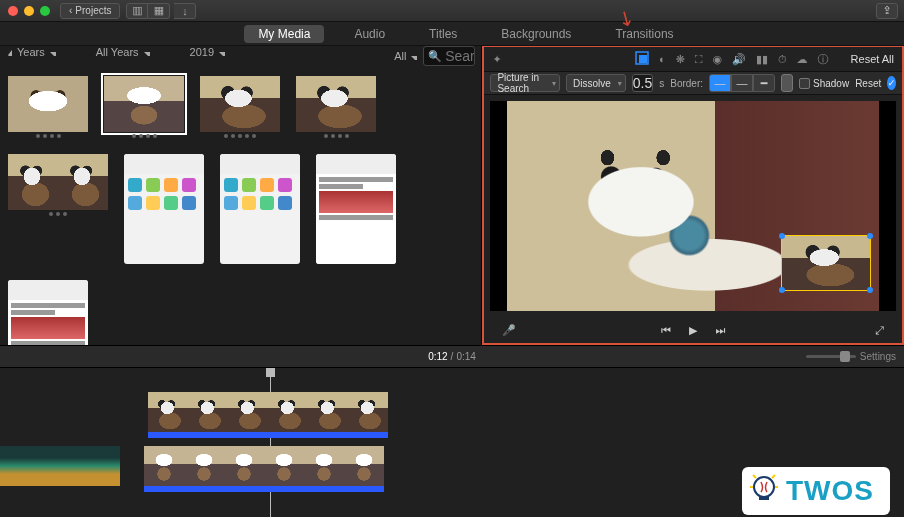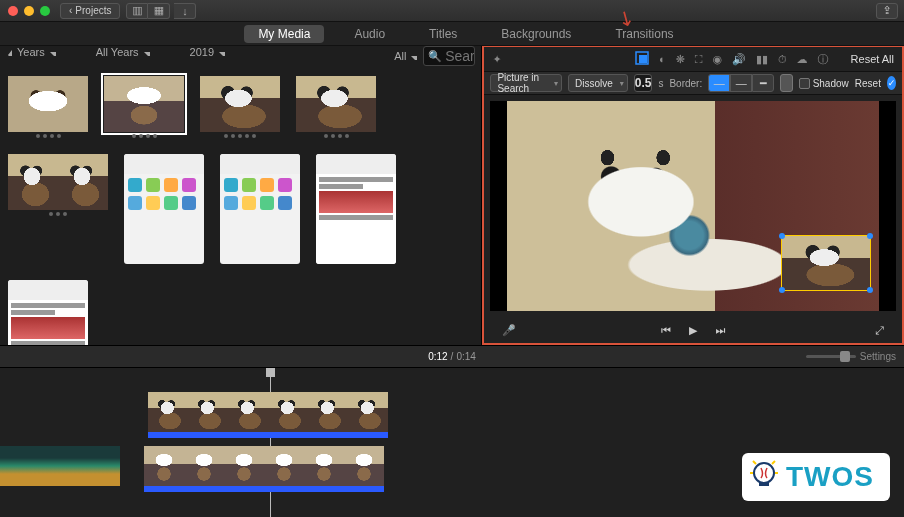--- a/index.html
+++ b/index.html
@@ -71,21 +71,21 @@
 .viewer-tools{height:24px;display:flex;align-items:center;padding:0 8px;}
 .viewer-tools .wand{color:#888;}
 .viewer-tools .icons{margin-left:auto;display:flex;gap:10px;align-items:center;color:#888;}
 .viewer-tools .icons span{cursor:pointer;}
 .viewer-tools .icons .active{color:#2a8cff;}
 .reset-all{margin-left:12px;color:#ddd;font-size:11px;}
 
 .pip-bar{height:24px;background:#2a2a2a;display:flex;align-items:center;padding:0 6px;gap:6px;border-top:1px solid #111;border-bottom:1px solid #111;}
 .dd{background:#3a3a3a;border:1px solid #555;border-radius:3px;height:18px;padding:0 14px 0 6px;color:#ddd;font-size:10px;display:flex;align-items:center;position:relative;}
 .dd::after{content:'▾';position:absolute;right:3px;color:#888;font-size:8px;}
-.numfield{width:26px;height:18px;background:#1a1a1a;border:1px solid #555;border-radius:3px;color:#ddd;font-size:12px;display:flex;align-items:center;justify-content:center;font-weight:bold;}
+.numfield{width:26px;height:18px;background:#1a1a1a;border:1px solid #555;border-radius:3px;color:#ddd;font-size:14px;display:flex;align-items:center;justify-content:center;}
 .lbl{color:#aaa;font-size:10px;}
 .border-opts{display:flex;}
 .border-opts span{width:22px;height:18px;background:#3a3a3a;border:1px solid #555;display:flex;align-items:center;justify-content:center;}
 .border-opts span:first-child{border-radius:3px 0 0 3px;}
 .border-opts span:last-child{border-radius:0 3px 3px 0;}
 .border-opts .on{background:#2a8cff;}
 .swatch{width:18px;height:18px;background:#555;border-radius:3px;border:1px solid #777;}
 .chk{display:flex;align-items:center;gap:3px;color:#ddd;font-size:10px;}
 .chk .box{width:11px;height:11px;background:#3a3a3a;border:1px solid #777;border-radius:2px;}
 .resetbtn{color:#ddd;font-size:10px;}
@@ -126,21 +126,21 @@
 .playhead::before{content:'';position:absolute;top:0;left:-4px;width:9px;height:9px;background:#bbb;}
 .track{position:absolute;display:flex;}
 .track.t1{left:148px;top:24px;}
 .track.t2{left:0;top:78px;}
 .seg-frame{width:40px;height:40px;}
 .track .audio{position:absolute;bottom:-6px;left:0;right:0;height:6px;background:#2a5aff;}
 .track.t1 .strip, .track.t2 .strip{display:flex;position:relative;}
 .track.t2 .strip{margin-left:0;}
 
 
-.logo{position:absolute;right:14px;bottom:16px;background:#fff;border-radius:6px;padding:8px 16px 8px 44px;display:flex;align-items:center;}
+.logo{position:absolute;right:14px;bottom:2px;background:#fff;border-radius:6px;padding:8px 16px 8px 44px;display:flex;align-items:center;}
 .logo .bulb{position:absolute;left:8px;width:28px;height:34px;}
 .logo .txt{color:#1aa0c4;font-size:28px;font-weight:700;letter-spacing:1px;}
 
 svg.i{width:14px;height:14px;fill:currentColor;}
 </style>
 </head>
 <body>
 
 <div class="arrow">↘</div>
 

